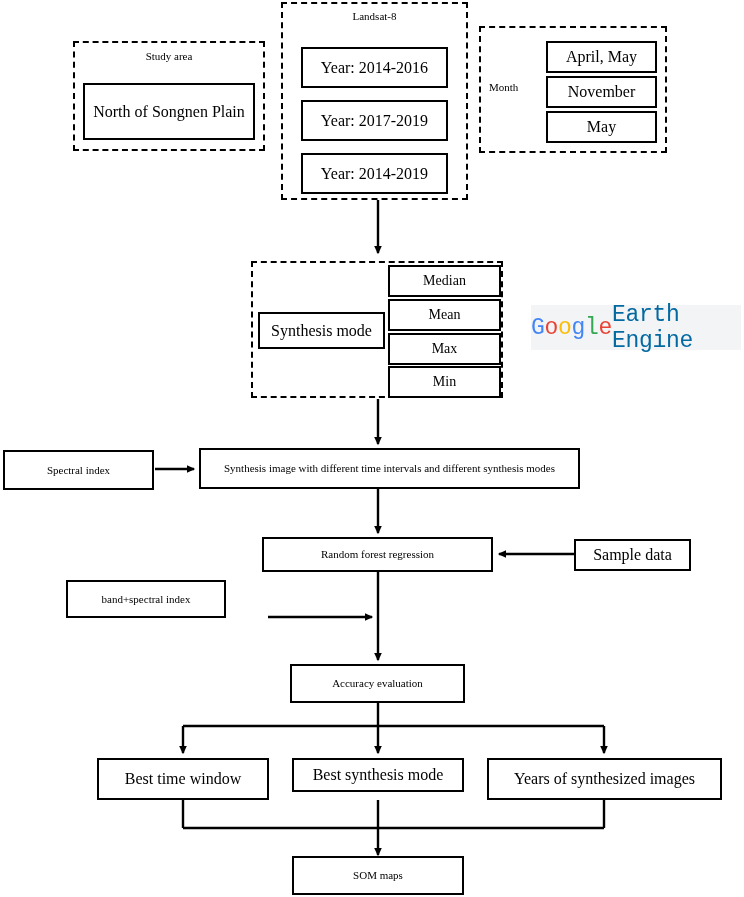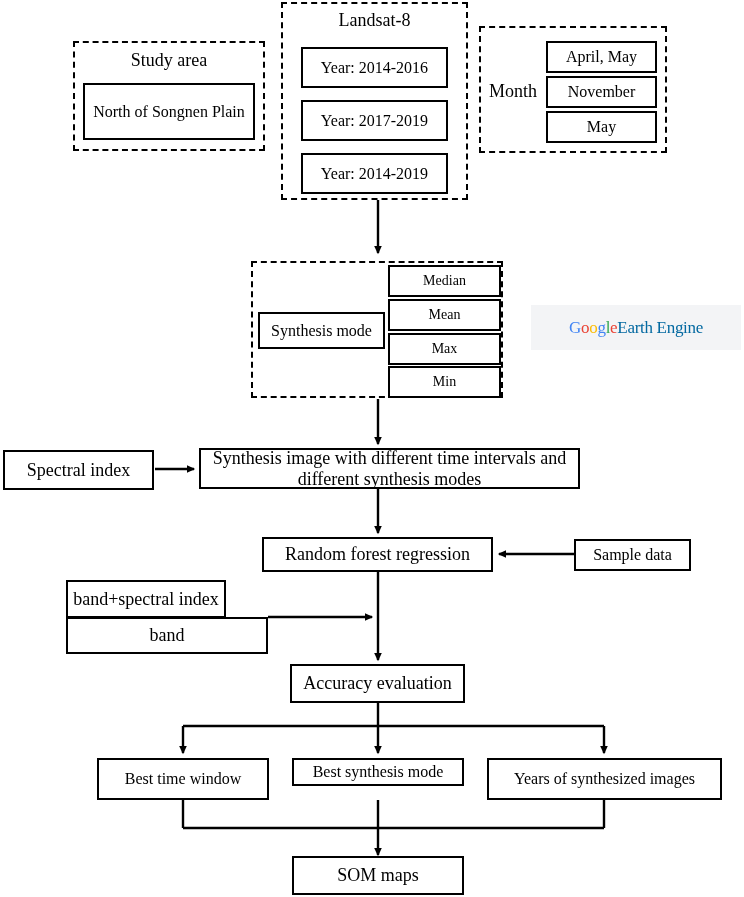--- a/index.html
+++ b/index.html
@@ -40,38 +40,38 @@
     border: 2px dashed #000000;
     background: #ffffff;
     z-index: 2;
   }
   .plainlabel {
     position: absolute;
     text-align: center;
     z-index: 4;
     white-space: nowrap;
   }
-  .f17 { font-size: 18px; }
+  .f17 { font-size: 11px; }
   .f16 { font-size: 16px; }
   .f14 { font-size: 14px; }
 
   
   #gee-logo {
     position: absolute;
     left: 531px;
     top: 305px;
     width: 210px;
     height: 45px;
     background: #f3f4f6;
     display: flex;
     align-items: center;
     justify-content: center;
     z-index: 5;
-    font-family: Liberation Serif, serif;
-    font-size: 17px;
+    font-family: Liberation Mono, monospace;
+    font-size: 23px;
     letter-spacing: -0.3px;
   }
   #gee-logo .gw { color: #0369a1; margin-left: 0; }
   .g1 { color: #4285F4; }
   .g2 { color: #EA4335; }
   .g3 { color: #FBBC05; }
   .g4 { color: #4285F4; }
   .g5 { color: #34A853; }
   .g6 { color: #EA4335; }
 </style>
@@ -149,23 +149,22 @@
 
   <div class="box f17" style="left:3px; top:450px; width:151px; height:40px;">Spectral index</div>
 
   <div class="box f17" style="left:199px; top:448px; width:381px; height:41px; padding:4px 10px;">Synthesis image with different time intervals and different synthesis modes</div>
 
   <div class="box f17" style="left:262px; top:537px; width:231px; height:35px;">Random forest regression</div>
 
   <div class="box f16" style="left:574px; top:539px; width:117px; height:32px;">Sample data</div>
 
   <div class="box f17" style="left:66px; top:580px; width:160px; height:38px;">band+spectral index</div>
-  <div class="box f17" style="left:66px; top:617px; width:202px; height:37px;">band</div>
 
   <div class="box f17" style="left:290px; top:664px; width:175px; height:39px;">Accuracy evaluation</div>
 
   <div class="box f16" style="left:97px; top:758px; width:172px; height:42px;">Best time window</div>
-  <div class="box f16" style="left:292px; top:758px; width:172px; height:28px;">Best synthesis mode</div>
+  <div class="box f16" style="left:292px; top:758px; width:172px; height:34px;">Best synthesis mode</div>
   <div class="box f16" style="left:487px; top:758px; width:235px; height:42px;">Years of synthesized images</div>
 
   <div class="box f17" style="left:292px; top:856px; width:172px; height:39px;">SOM maps</div>
 
 </div>
 
 </body></html>

